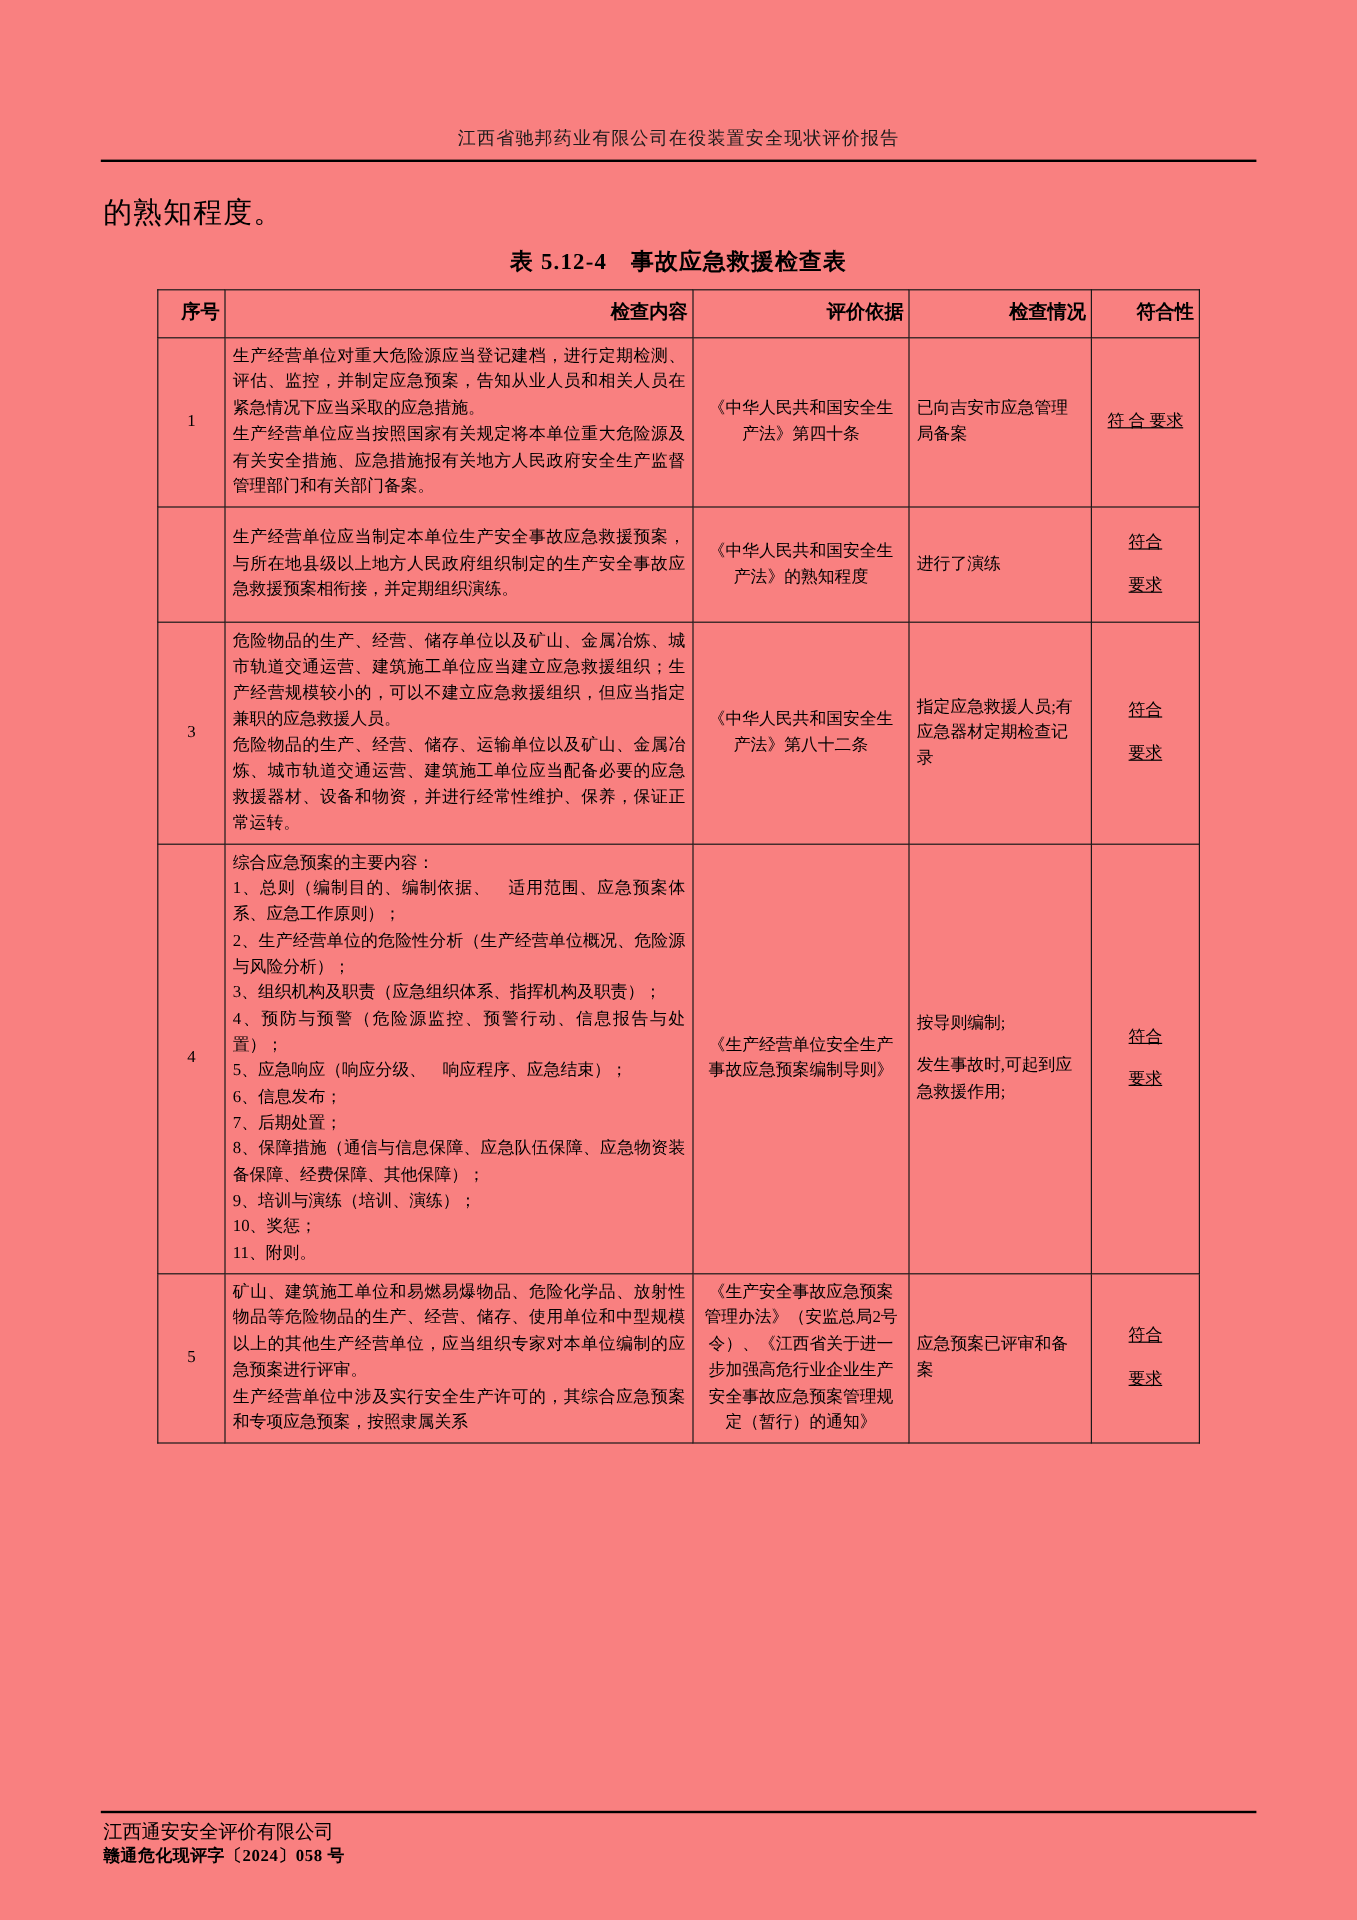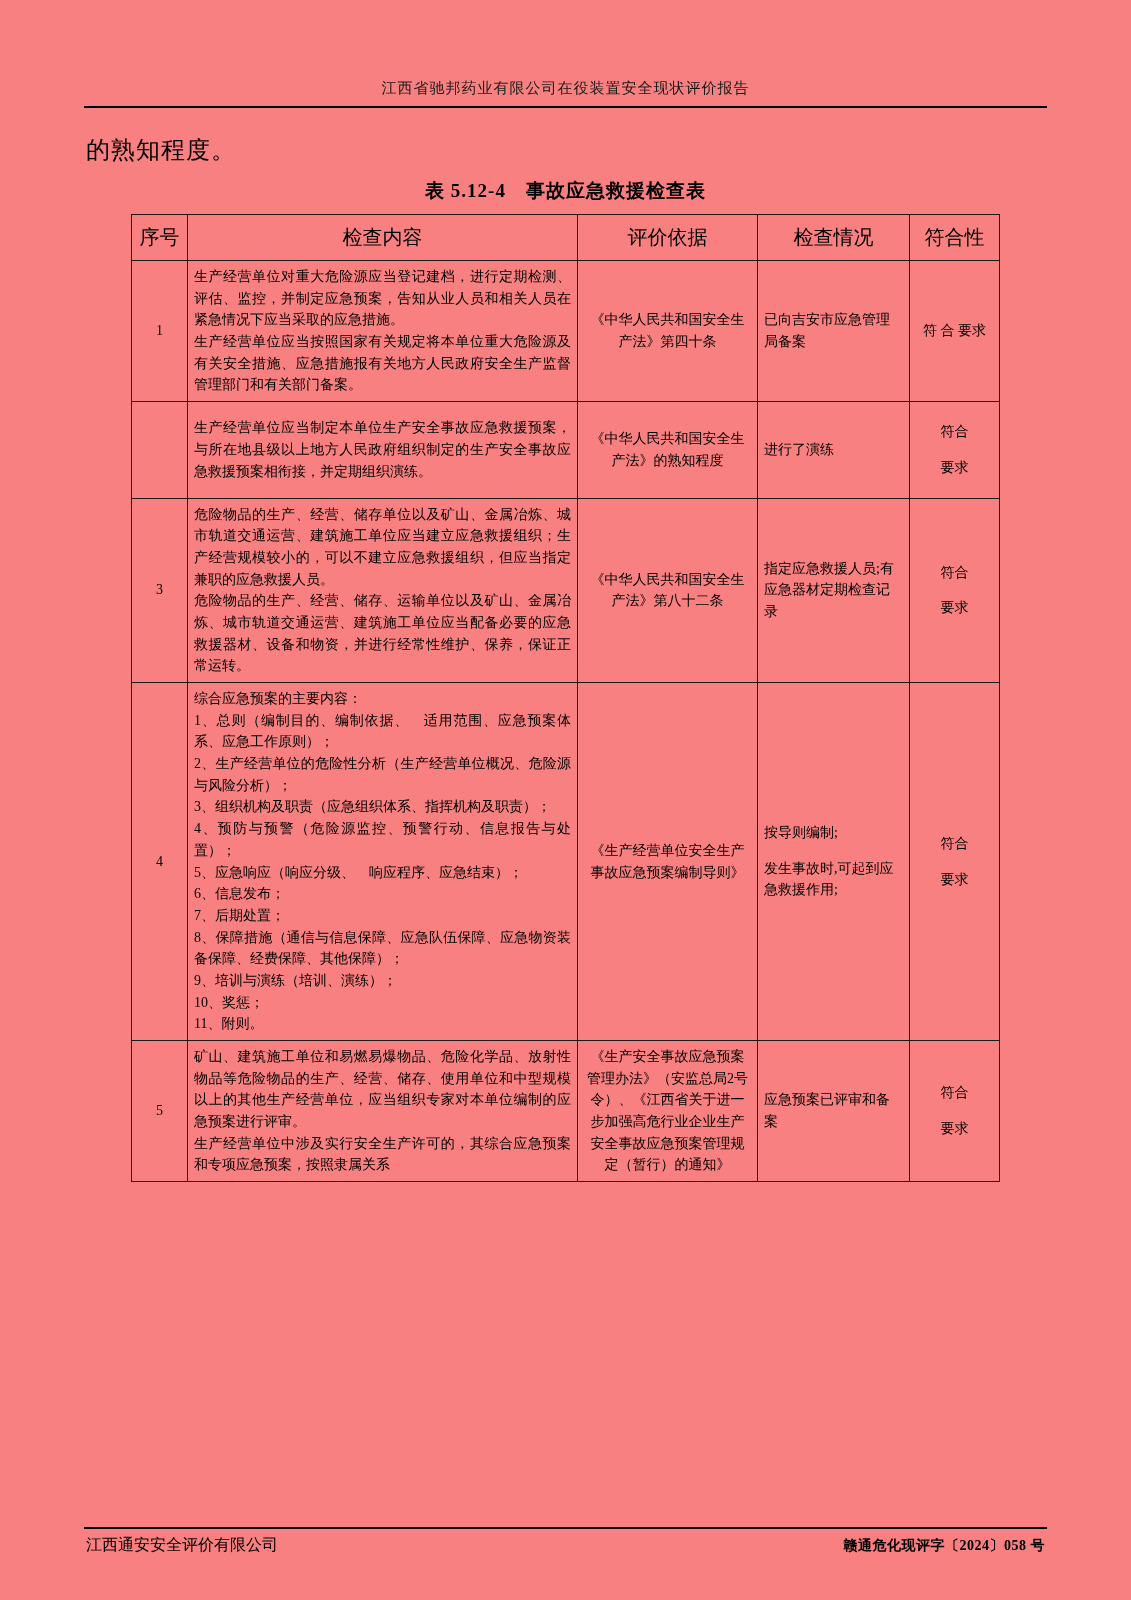--- a/index.html
+++ b/index.html
@@ -18,21 +18,21 @@
     position: relative;
     width: 1131px;
     height: 1600px;
     box-sizing: border-box;
     padding: 0 62px;
   }
   .header {
     text-align: center;
     font-size: 15px;
     letter-spacing: 1px;
-    padding-top: 79px;
+    padding-top: 106px;
     color: #1a1a1a;
   }
   .header-rule {
     border-bottom: 2px solid #000;
     margin: 8px 22px 0 22px;
   }
   .lead-line {
     font-size: 24px;
     margin: 26px 0 0 24px;
     letter-spacing: 1px;
@@ -52,23 +52,23 @@
   }
   table.check-table th,
   table.check-table td {
     border: 1px solid #1a1a1a;
     padding: 5px 6px;
     vertical-align: middle;
     font-size: 14px;
     line-height: 1.55;
   }
   table.check-table th {
-    text-align: center;
-    font-weight: normal;
-    font-size: 20px;
+    text-align: right;
+    font-weight: bold;
+    font-size: 16px;
     padding: 7px 4px;
   }
   col.c-seq { width: 56px; }
   col.c-content { width: 390px; }
   col.c-basis { width: 180px; }
   col.c-situation { width: 152px; }
   col.c-conform { width: 90px; }
 
   td.seq {
     text-align: center;
@@ -83,37 +83,39 @@
   }
   td.basis {
     text-align: center;
   }
   td.situation {
     text-align: left;
     margin-left: 16px;
   }
   td.conform {
     text-align: center;
+    text-decoration: underline;
   }
   .footer {
     position: absolute;
     left: 62px;
     right: 62px;
     bottom: 44px;
   }
   .footer-rule {
     border-top: 2px solid #000;
     margin: 0 22px 6px 22px;
   }
   .footer-row {
     display: flex;
     align-items: baseline;
-    justify-content: space-between;
+    justify-content: flex-end;
     padding: 0 24px;
     font-size: 16px;
+    flex-direction: column;
   }
   .footer-left { flex: 0 0 auto; }
   .footer-center {
     position: absolute;
     left: 0; right: 0;
     text-align: center;
     font-size: 16px;
     pointer-events: none;
   }
   .footer-right {

